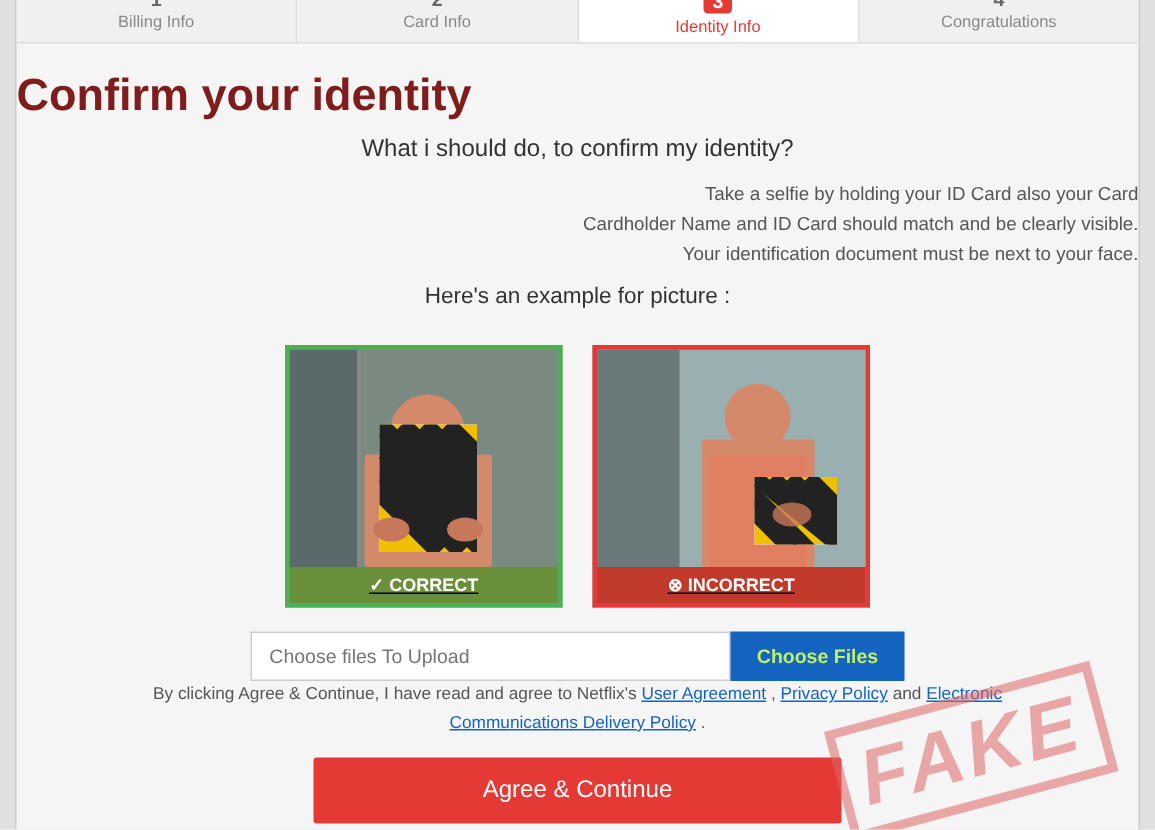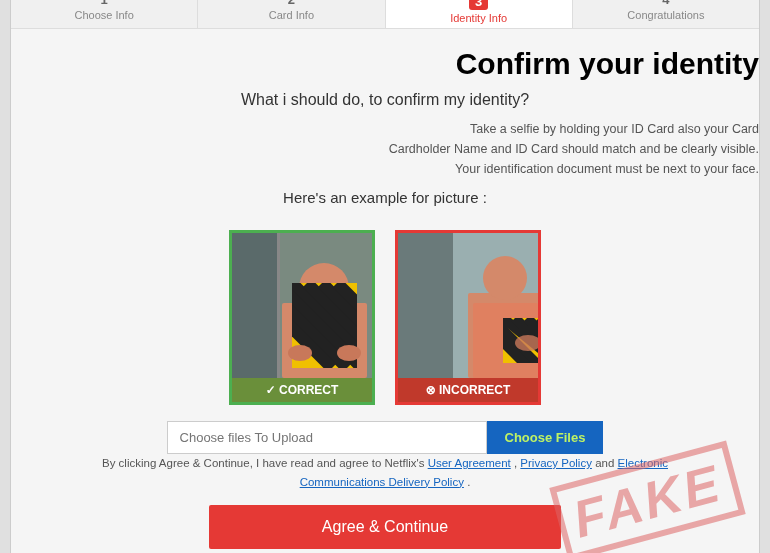--- a/index.html
+++ b/index.html
@@ -57,24 +57,24 @@
       padding: 1px 6px;
       display: inline-block;
     }
     .step.active .step-label { color: #e53935; }
     .step.active {
       background: #fff;
     }
 
     
     .title {
-      text-align: right;
+      text-align: left;
       font-size: 30px;
       font-weight: bold;
-      color: #000000;
+      color: #7f1d1d;
       margin: 18px 0 10px 0;
     }
 
     
     .subtitle {
       text-align: center;
       font-size: 16px;
       color: #333;
       margin-bottom: 10px;
     }
@@ -98,25 +98,26 @@
 
     
     .images-row {
       display: flex;
       justify-content: center;
       gap: 20px;
       margin-bottom: 16px;
     }
 
     .image-box {
-      width: 146px;
+      width: 185px;
       border: 3px solid #4caf50;
       position: relative;
       background: #888;
       overflow: hidden;
+      text-decoration: underline;
     }
     .image-box.incorrect {
       border-color: #e53935;
     }
 
     .image-canvas {
       width: 185px;
       height: 145px;
       display: block;
     }
@@ -208,21 +209,21 @@
     }
   </style>
 </head>
 <body>
 
 <div class="container">
 
   <div class="steps">
     <div class="step">
       <span class="step-number">1</span>
-      <span class="step-label">Choose Info</span>
+      <span class="step-label">Billing Info</span>
     </div>
     <div class="step">
       <span class="step-number">2</span>
       <span class="step-label">Card Info</span>
     </div>
     <div class="step active">
       <span class="step-number">3</span>
       <span class="step-label">Identity Info</span>
     </div>
     <div class="step">

